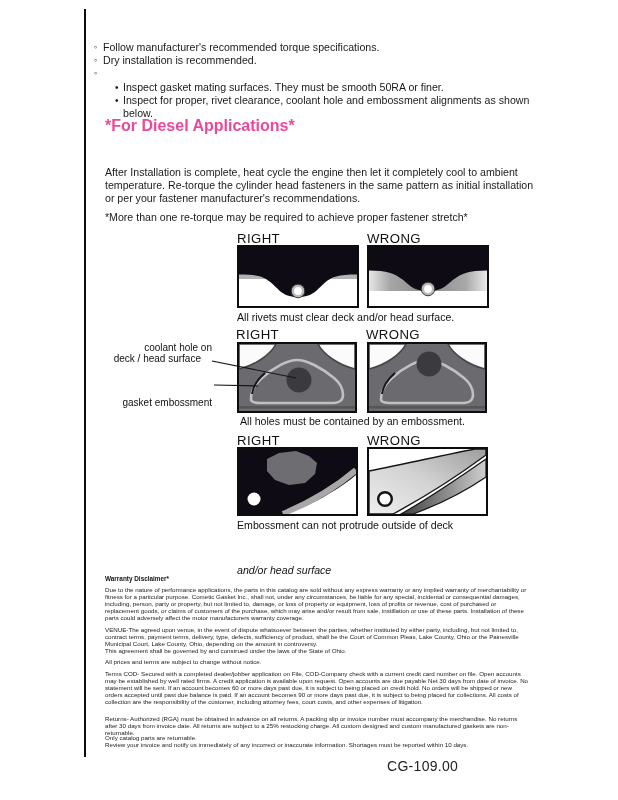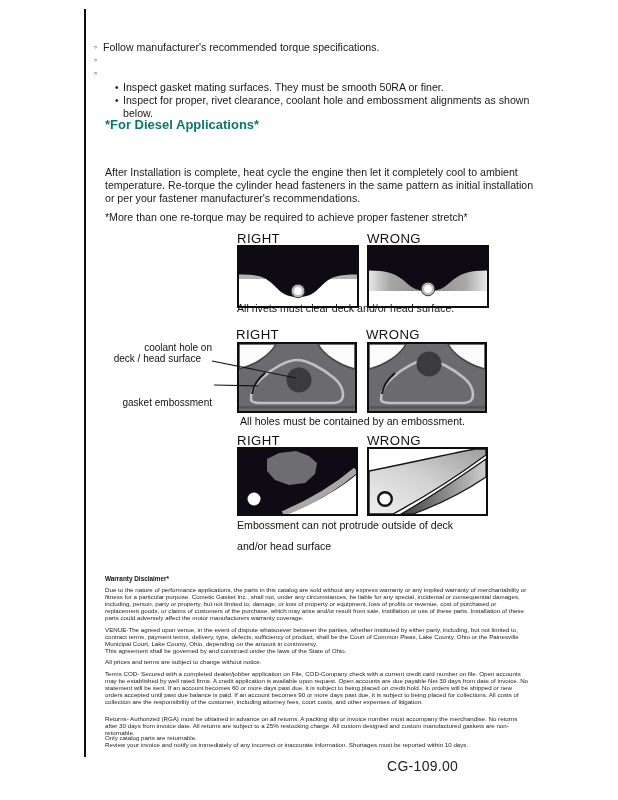--- a/index.html
+++ b/index.html
@@ -11,21 +11,21 @@
 
   .title { position:absolute; left:105px; top:17px; font-size:13.5px; font-weight:bold;
            color:#0d0d0d; border-bottom:1.6px solid #0d0d0d; padding-bottom:2px; letter-spacing:.1px; }
 
   .bullets { position:absolute; left:94px; top:41px; width:450px; font-size:10.6px; line-height:13.2px; }
   .brow { display:flex; }
   .bmark { width:9px; flex:0 0 9px; font-size:9px; }
   .sub { margin-left:21px; }
   .sub .bmark { width:8px; flex:0 0 8px; font-size:10px; }
 
-  .h2 { position:absolute; left:105px; font-size:13px; font-weight:bold; color:#0f766e;text-align:right; }
+  .h2 { position:absolute; left:105px; font-size:16px; font-weight:bold; color:#ec4899;text-align:right; }
   .para { position:absolute; left:105px; width:430px; font-size:10.6px; line-height:13.2px; }
 
   .hdr { position:absolute; width:122px; font-size:13.2px; letter-spacing:.4px; color:#111; }
   .dbox { position:absolute; border:2px solid #0d0d0d; background:#fff; }
   .dbox svg { display:block; }
   .cap { position:absolute; font-size:10.6px; line-height:13px; color:#111; }
 
   .dlabel { position:absolute; width:108px; text-align:right; font-size:10px; line-height:11px; color:#111; }
   .leaders { position:absolute; left:120px; top:345px; pointer-events:none; z-index:5; }
 
@@ -42,20 +42,21 @@
   <div class="vline"></div>
 
 
   <div class="bullets">
     <div class="brow">
       <span class="bmark">◦</span>
       <span>Follow manufacturer's recommended torque specifications.</span>
     </div>
     <div class="brow">
       <span class="bmark">◦</span>
+      <span>Dry installation is recommended.</span>
     </div>
     <div class="brow">
       <span class="bmark">◦</span>
     </div>
     <div class="brow sub">
       <span class="bmark">•</span>
       <span>Inspect gasket mating surfaces.  They must be smooth 50RA or finer.</span>
     </div>
     <div class="brow sub">
       <span class="bmark">•</span>
@@ -93,21 +94,21 @@
       </defs>
       <rect x="0" y="0" width="118" height="59" fill="#ffffff"></rect>
       <rect x="0" y="23" width="118" height="21" fill="url(#g_band)"></rect>
       <rect x="0" y="44" width="118" height="15" fill="#ffffff"></rect>
       <path d="M0,0 H118 V23.5 C100,23.5 92.5,26.5 84.5,32.5 C77,38.5 73.5,44 59,44 C44.5,44 41,38.5 33.5,32.5 C25.5,26.5 18,23.5 0,23.5 Z" fill="#0f0b14"></path>
       <circle cx="59" cy="42" r="6.8" fill="#b9b9bb" stroke="#2b2b2b" stroke-width="0.9"></circle>
       <circle cx="59" cy="42" r="3.9" fill="#ffffff"></circle>
     </svg>
   </div>
 
-  <div class="cap" style="left:237px; top:302px;">All rivets must clear deck and/or head surface.</div>
+  <div class="cap" style="left:237px; top:311px;">All rivets must clear deck and/or head surface.</div>
 
   <div class="dlabel" style="left:104px; top:342px;">coolant hole on</div>
   <div class="dlabel" style="left:93px; top:353px;">deck / head surface</div>
   <div class="dlabel" style="left:104px; top:397px;">gasket embossment</div>
 
   <svg class="leaders" width="180" height="46" viewBox="0 0 180 46">
     <line x1="92" y1="16" x2="176" y2="33" stroke="#17131c" stroke-width="1.2"></line>
     <line x1="94" y1="40" x2="138" y2="41" stroke="#17131c" stroke-width="1.2"></line>
   </svg>
 
@@ -167,21 +168,21 @@
         </linearGradient>
       </defs>
       <rect x="0" y="0" width="117" height="65" fill="#ffffff"></rect>
       <path d="M0,65 L0,22 C40,14 80,5 106,0 L117,0 L117,6 C90,26 52,50 24,65 Z" fill="url(#g_band3)" stroke="#141414" stroke-width="1.4"></path>
       <path d="M32,65 C62,48 94,26 117,10 L117,28 C95,43 66,57 44,65 Z" fill="url(#g_wedge3)" stroke="#141414" stroke-width="1.2"></path>
       <circle cx="16" cy="50" r="6.8" fill="#ffffff" stroke="#141414" stroke-width="2.4"></circle>
     </svg>
   </div>
 
   <div class="cap" style="left:237px; top:519px; width:250px;">Embossment can not protrude outside of deck</div>
-  <div class="cap" style="left:237px; top:540px; width:250px;">and/or head surface</div>
+  <div class="cap" style="left:237px; top:564px; width:250px;font-style:italic;">and/or head surface</div>
 
   <div class="fineh" style="top:575px;">Warranty Disclaimer*</div>
   <div class="fine" style="top:587px;">Due to the nature of performance applications, the parts in this catalog are sold without any express warranty or any implied warranty of merchantability or fitness for a particular purpose.  Cometic Gasket Inc., shall not, under any circumstances, be liable for any special, incidental or consequential damages, including, person, party or property, but not limited to, damage, or loss of property or equipment, loss of profits or revenue, cost of purchased or replacement goods, or claims of customers of the purchase, which may arise and/or result from sale, instillation or use of these parts.  Installation of these parts could adversely affect the motor manufacturers warranty coverage.</div>
   <div class="fine" style="top:627px;">VENUE-The agreed upon venue, in the event of dispute whatsoever between the parties, whether instituted by either party, including, but not limited to, contract terms, payment terms, delivery, type, defects, sufficiency of product, shall be the Court of Common Pleas, Lake County, Ohio or the Painesville Municipal Court, Lake County, Ohio, depending on the amount in controversy.</div>
   <div class="fine" style="top:648px;">This agreement shall be governed by and construed under the laws of the State of Ohio.</div>
   <div class="fine" style="top:659px;">All prices and terms are subject to change without notice.</div>
   <div class="fine" style="top:671px;">Terms COD- Secured with a completed dealer/jobber application on File, COD-Company check with a current credit card number on file.  Open accounts may be established by well rated firms.  A credit application is available upon request.  Open accounts are due payable Net 30 days from date of invoice.  No statement will be sent.  If an account becomes 60 or more days past due, it is subject to being placed on credit hold.  No orders will be shipped or new orders accepted until past due balance is paid.  If an account becomes 90 or more days past due, it is subject to being placed for collections.  All costs of collection are the responsibility of the customer, including attorney fees, court costs, and other expenses of litigation.</div>
   <div class="fine" style="top:716px;">Returns- Authorized (RGA) must be obtained in advance on all returns.  A packing slip or invoice number must accompany the merchandise.  No returns after 30 days from invoice date.  All returns are subject to a 25% restocking charge.  All custom designed and custom manufactured gaskets are non-returnable.</div>
   <div class="fine" style="top:735px;">Only catalog parts are returnable.</div>
   <div class="fine" style="top:742px;">Review your invoice and notify us immediately of any incorrect or inaccurate information.  Shortages must be reported within 10 days.</div>

